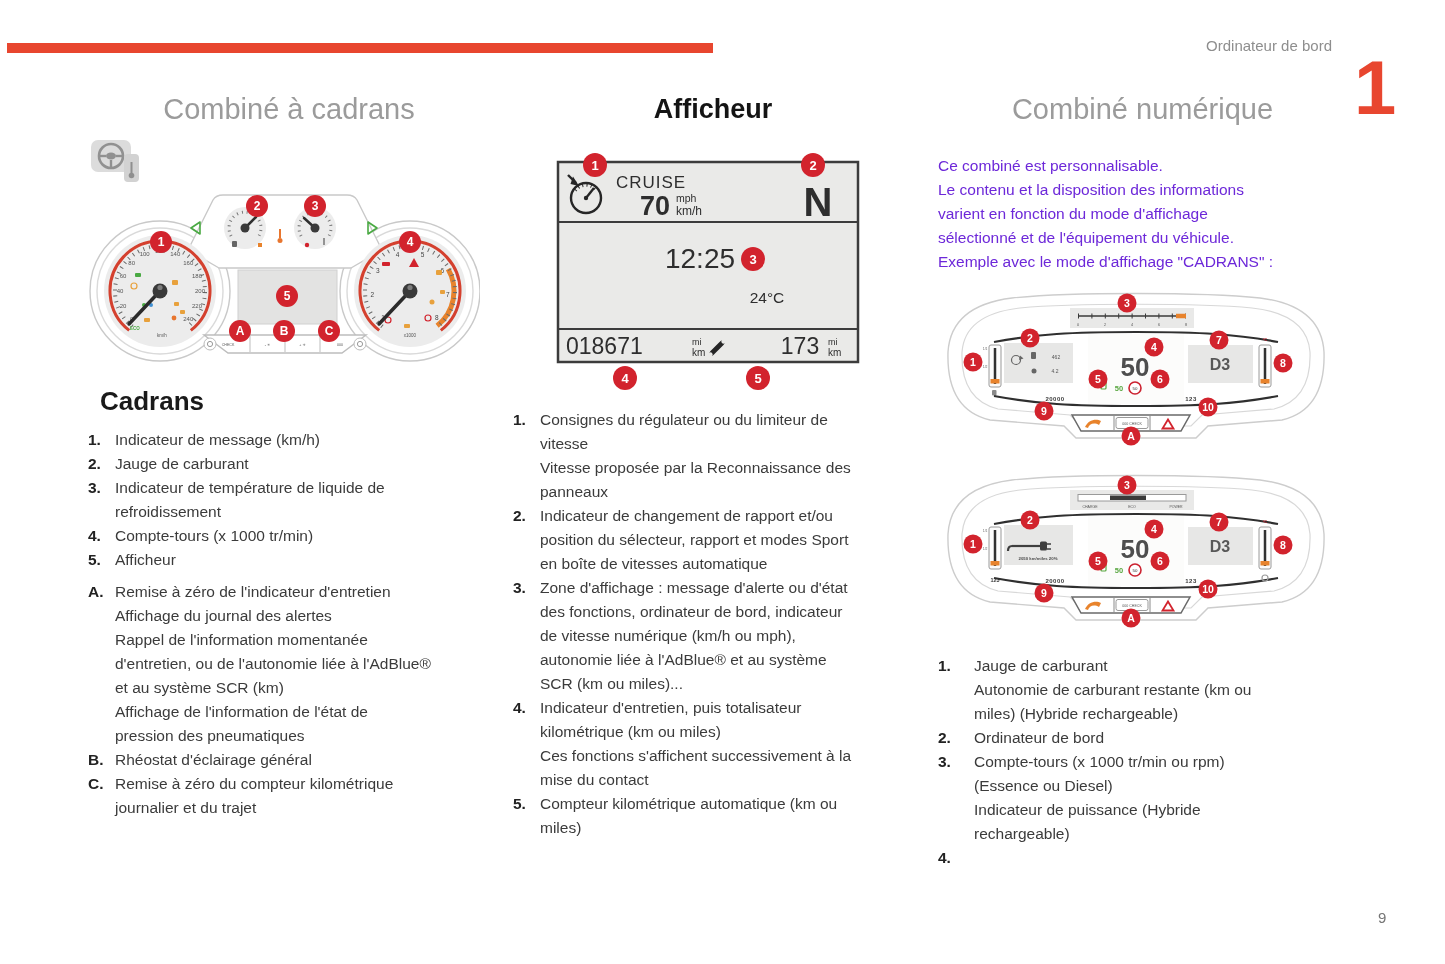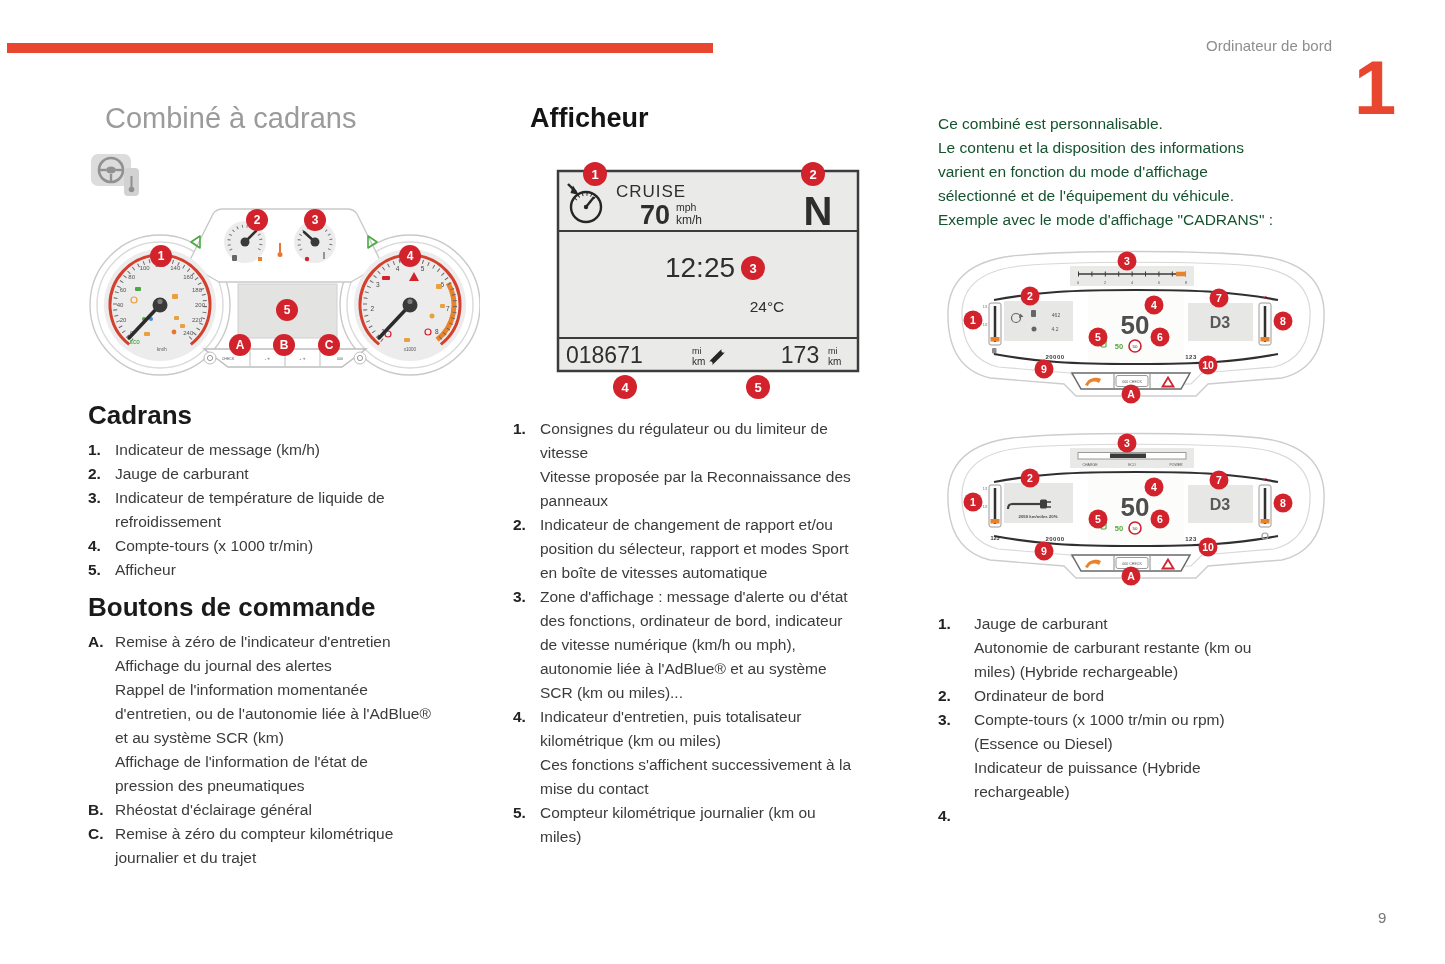--- a/index.html
+++ b/index.html
@@ -6,29 +6,29 @@
   body{width:1445px;height:964px;background:#fff;font-family:"Liberation Sans",sans-serif;color:#3b3b3b;position:relative;overflow:hidden;}
   .page{position:absolute;inset:0;}
   .top-bar{position:absolute;left:7px;top:43px;width:706px;height:10px;background:#e8462f;}
   .header-label{position:absolute;left:1170px;top:37px;width:162px;font-size:15px;color:#8e8e8e;text-align:right;}
   .chapter-num{position:absolute;left:1354px;top:50px;font-size:76px;font-weight:bold;color:#e8462f;line-height:76px;}
   .page-num{position:absolute;left:1378px;top:909px;font-size:15px;color:#757575;}
   .col{position:absolute;top:84px;}
   .c1{left:88px;width:402px;}
   .c2{left:513px;width:400px;}
   .c3{left:938px;width:409px;}
-  .title{font-size:29px;line-height:34px;margin:17px;font-weight:400;color:#9b9b9b;}
+  .title{font-size:29px;line-height:34px;margin:8px;font-weight:400;color:#9b9b9b;text-align:center;}
   .title--dark{color:#141414;font-weight:bold;font-size:27px;}
-  .subhead{font-size:26px;line-height:30px;font-weight:bold;color:#1a1a1a;margin:0;}
+  .subhead{font-size:26px;line-height:30px;font-weight:bold;color:#1a1a1a;margin:12px;}
   .list{margin-top:8px;}
   .li{display:flex;font-size:15.5px;line-height:24px;color:#3b3b3b;}
   .li-num{font-weight:bold;color:#222;width:27px;flex:none;}
   .c3 .li-num{width:36px;}
   .li-text{white-space:pre-line;}
-  .intro{font-size:15.5px;line-height:24px;white-space:pre-line;margin:28px 0 0 0;color:#14532d;}
+  .intro{font-size:15.5px;line-height:24px;white-space:pre-line;margin:28px 0 0 0;color:#6d28d9;}
   svg{display:block;font-family:inherit;}
   .badge{margin:12px 0 0 2px;}
   .mk{fill:#fff;font-weight:bold;text-anchor:middle;}
   .mk12{font-size:12px;}
   .mk13{font-size:13px;}
   .mk10{font-size:10.5px;}
   .dial-num{font-size:6px;fill:#555;text-anchor:middle;}
   .tach-num{font-size:6.5px;fill:#444;text-anchor:middle;}
   .tiny{fill:#555;text-anchor:middle;}
   .disp{fill:#2e2e2e;}
@@ -227,21 +227,20 @@
       <div class="li">
           <span class="li-num">4.</span>
           <span class="li-text">Compte-tours (x 1000 tr/min)</span>
         </div>
       <div class="li">
           <span class="li-num">5.</span>
           <span class="li-text">Afficheur</span>
         </div>
     </div>
 
-    <h2 class="subhead mt10">Boutons de commande</h2>
     <div class="list">
       <div class="li">
           <span class="li-num">A.</span>
           <span class="li-text">Remise à zéro de l'indicateur d'entretien
 Affichage du journal des alertes
 Rappel de l'information momentanée
 d'entretien, ou de l'autonomie liée à l'AdBlue®
 et au système SCR (km)
 Affichage de l'information de l'état de
 pression des pneumatiques</span>
@@ -341,27 +340,28 @@
         </div>
       <div class="li">
           <span class="li-num">4.</span>
           <span class="li-text">Indicateur d'entretien, puis totalisateur
 kilométrique (km ou miles)
 Ces fonctions s'affichent successivement à la
 mise du contact</span>
         </div>
       <div class="li">
           <span class="li-num">5.</span>
-          <span class="li-text">Compteur kilométrique journalier (km ou
+          <span class="li-text">Compteur kilométrique automatique (km ou
 miles)</span>
         </div>
     </div>
   </div>
 
   <div class="col c3">
+    <h1 class="title">Combiné numérique</h1>
     <p class="intro">Ce combiné est personnalisable.
 Le contenu et la disposition des informations
 varient en fonction du mode d'affichage
 sélectionné et de l'équipement du véhicule.
 Exemple avec le mode d'affichage "CADRANS" :</p>
 
     <svg width="396" height="180" viewBox="0 0 396 180" style="margin-top:14px;">
       <path d="M74,10 C130,4 266,4 322,10 C362,15 384,32 386,64 C387,96 378,124 344,132 L270,138 L258,150 L138,150 L126,138 L52,132 C18,124 9,96 10,64 C12,32 34,15 74,10 Z" fill="#fff" stroke="#cdcdcd" stroke-width="1.4"></path>
       <path d="M82,20 C134,15 262,15 314,20 C350,24 370,38 372,64 C373,92 364,114 336,121 L264,127 L253,138 L143,138 L132,127 L60,121 C32,114 23,92 24,64 C26,38 46,24 82,20 Z" fill="none" stroke="#d8d8d8" stroke-width="1.2"></path>
 

